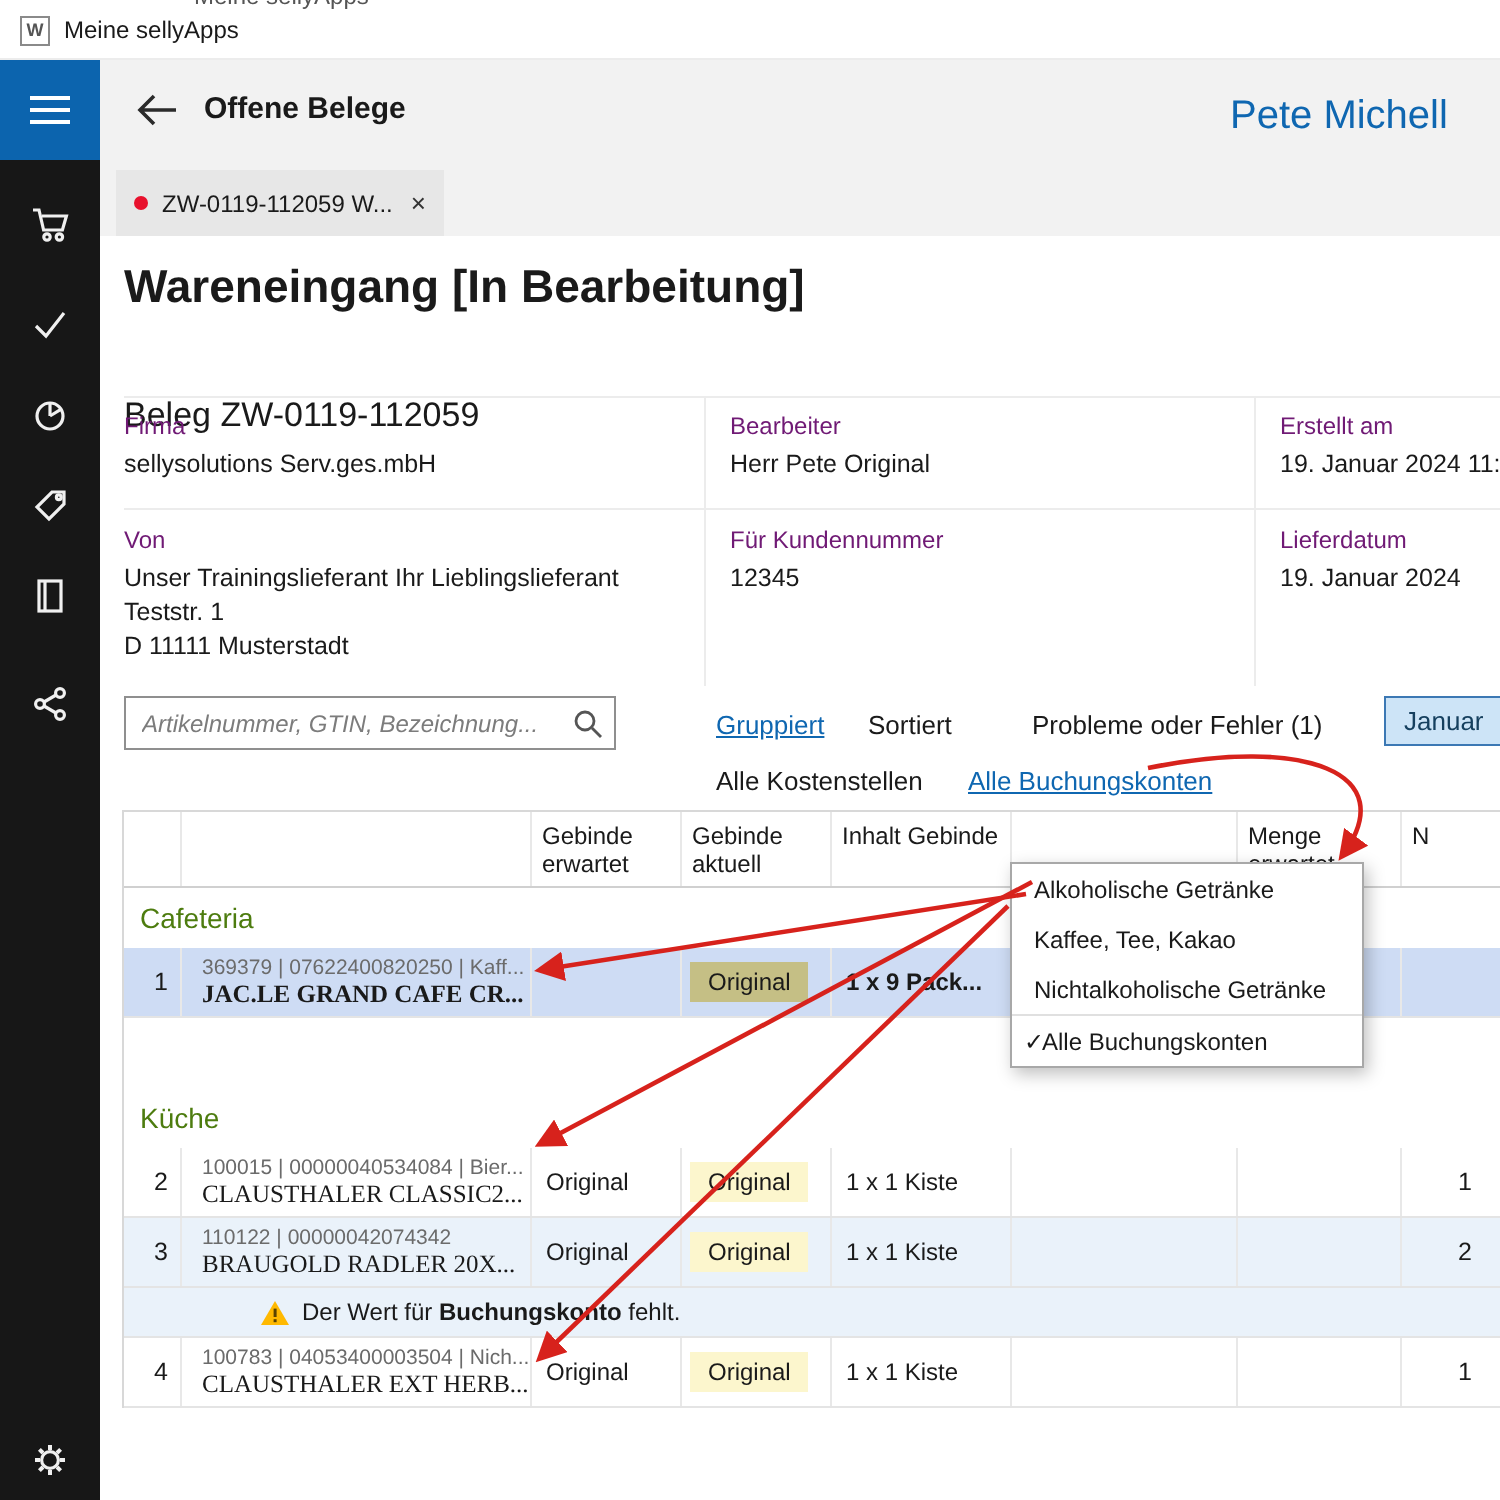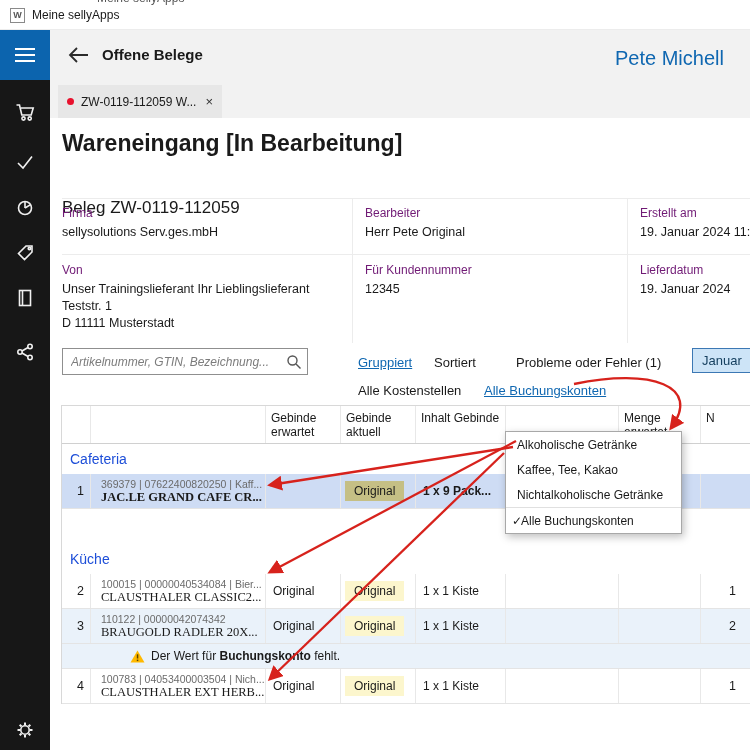--- a/index.html
+++ b/index.html
@@ -64,21 +64,21 @@
 
   
   .grid { position:absolute; left:11px; top:287px; width:690px; border:1px solid #d8d8d8;
           border-bottom:none; font-size:12px; background:#fff; }
   .trow { display:grid; grid-template-columns:28px 175px 75px 75px 90px 113px 82px 50px;
           border-bottom:1px solid #e4e4e4; }
   .thead { height:38px; border-bottom:1px solid #d0d0d0; }
   .thead .cell { padding:5px 4px 0 5px; line-height:14px; border-left:1px solid #e8e8e8; overflow:hidden; }
   .thead .cell:first-child { border-left:none; }
   .grow { height:30px; display:flex; align-items:center; padding-left:8px;
-          color:#1d4ed8; font-size:14px; }
+          color:#4d7c0f; font-size:14px; }
   .spacer { height:35px; border-bottom:none; }
   .drow { height:35px; cursor:pointer; }
   .drow .cell { border-left:1px solid #e8e8e8; overflow:hidden; }
   .drow .cell:first-child { border-left:none; }
   .c-num { display:flex; align-items:center; justify-content:flex-end; padding-right:6px; font-size:12.5px; }
   .c-art { display:flex; flex-direction:column; justify-content:center; padding-left:10px; }
   .code { font-size:10.5px; color:#6b6b6b; white-space:nowrap; }
   .name { font-size:12.5px; white-space:nowrap;font-family:Liberation Serif, serif; }
   .bold { font-weight:bold; }
   .c-plain { display:flex; align-items:center; padding-left:7px; }

